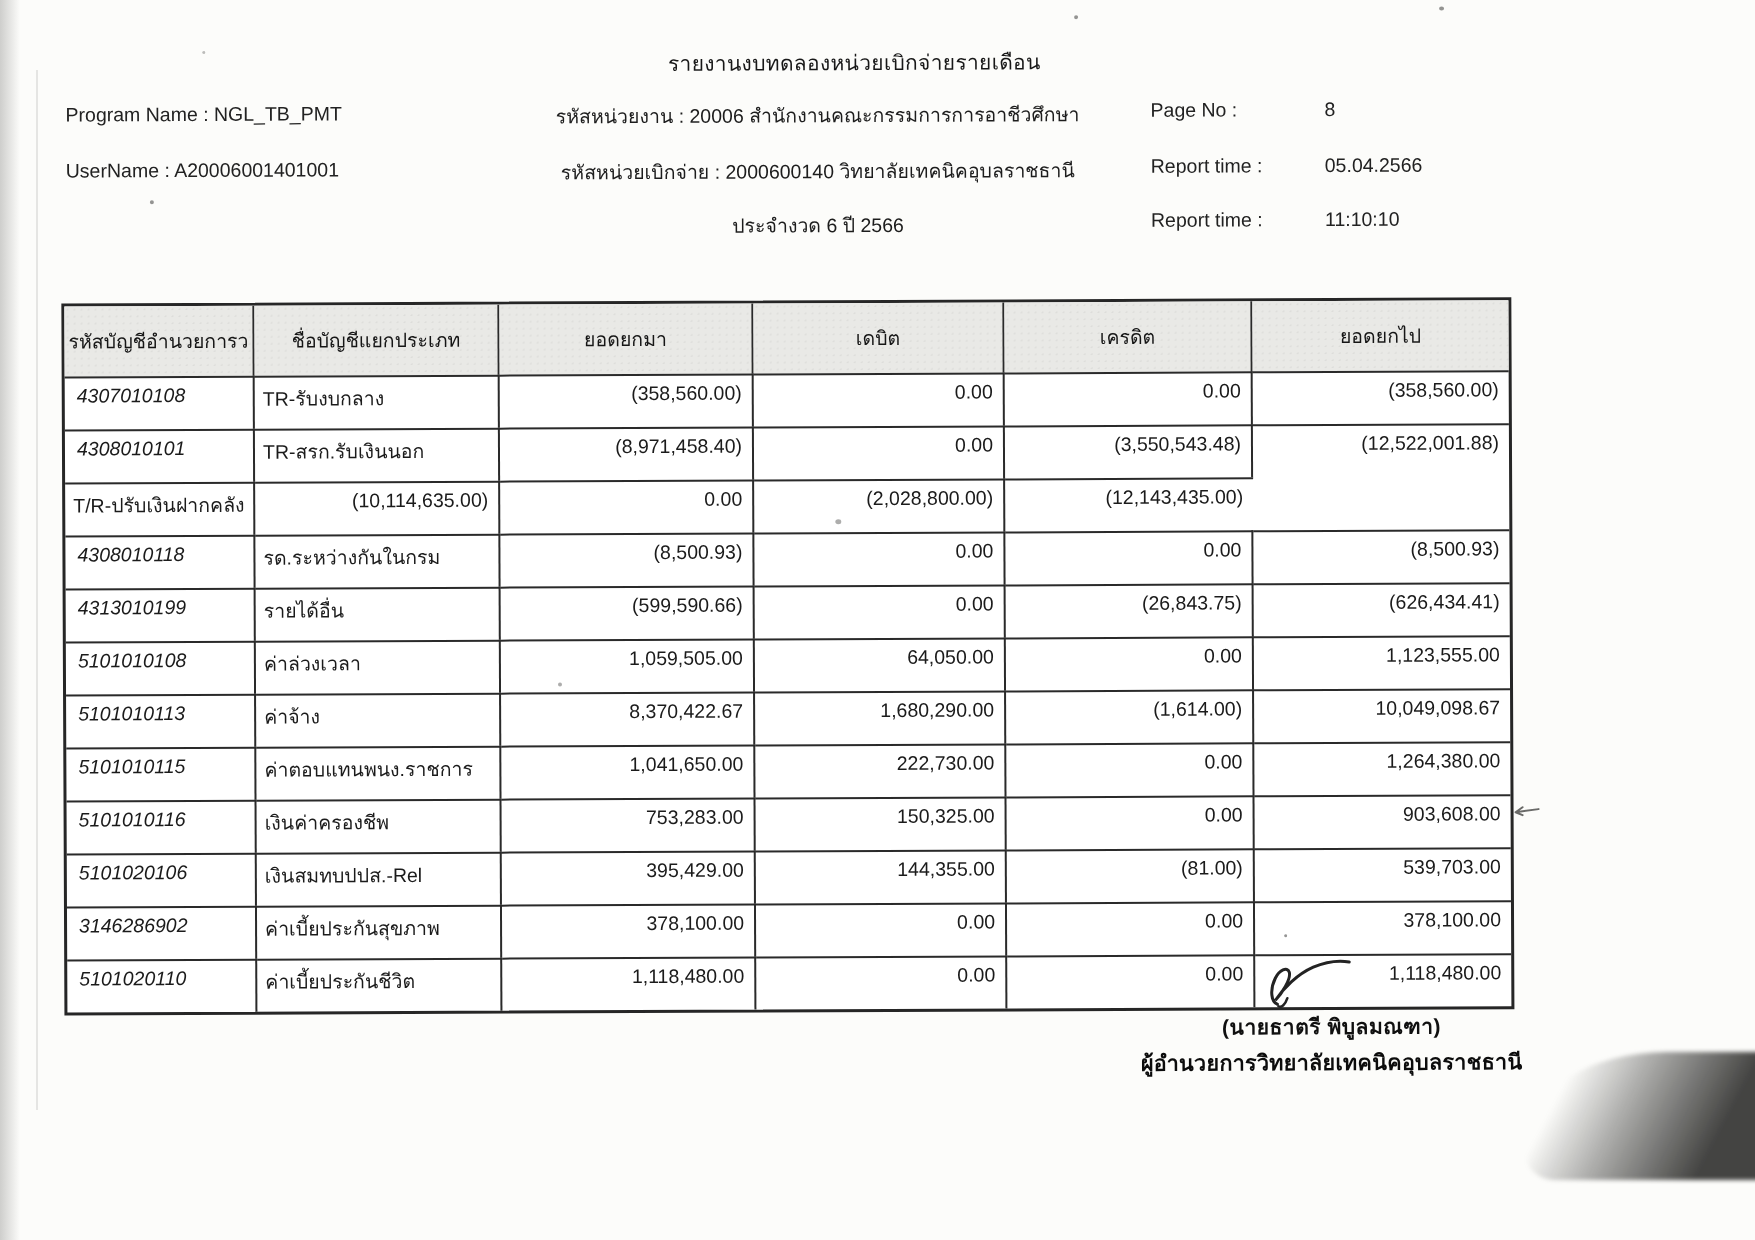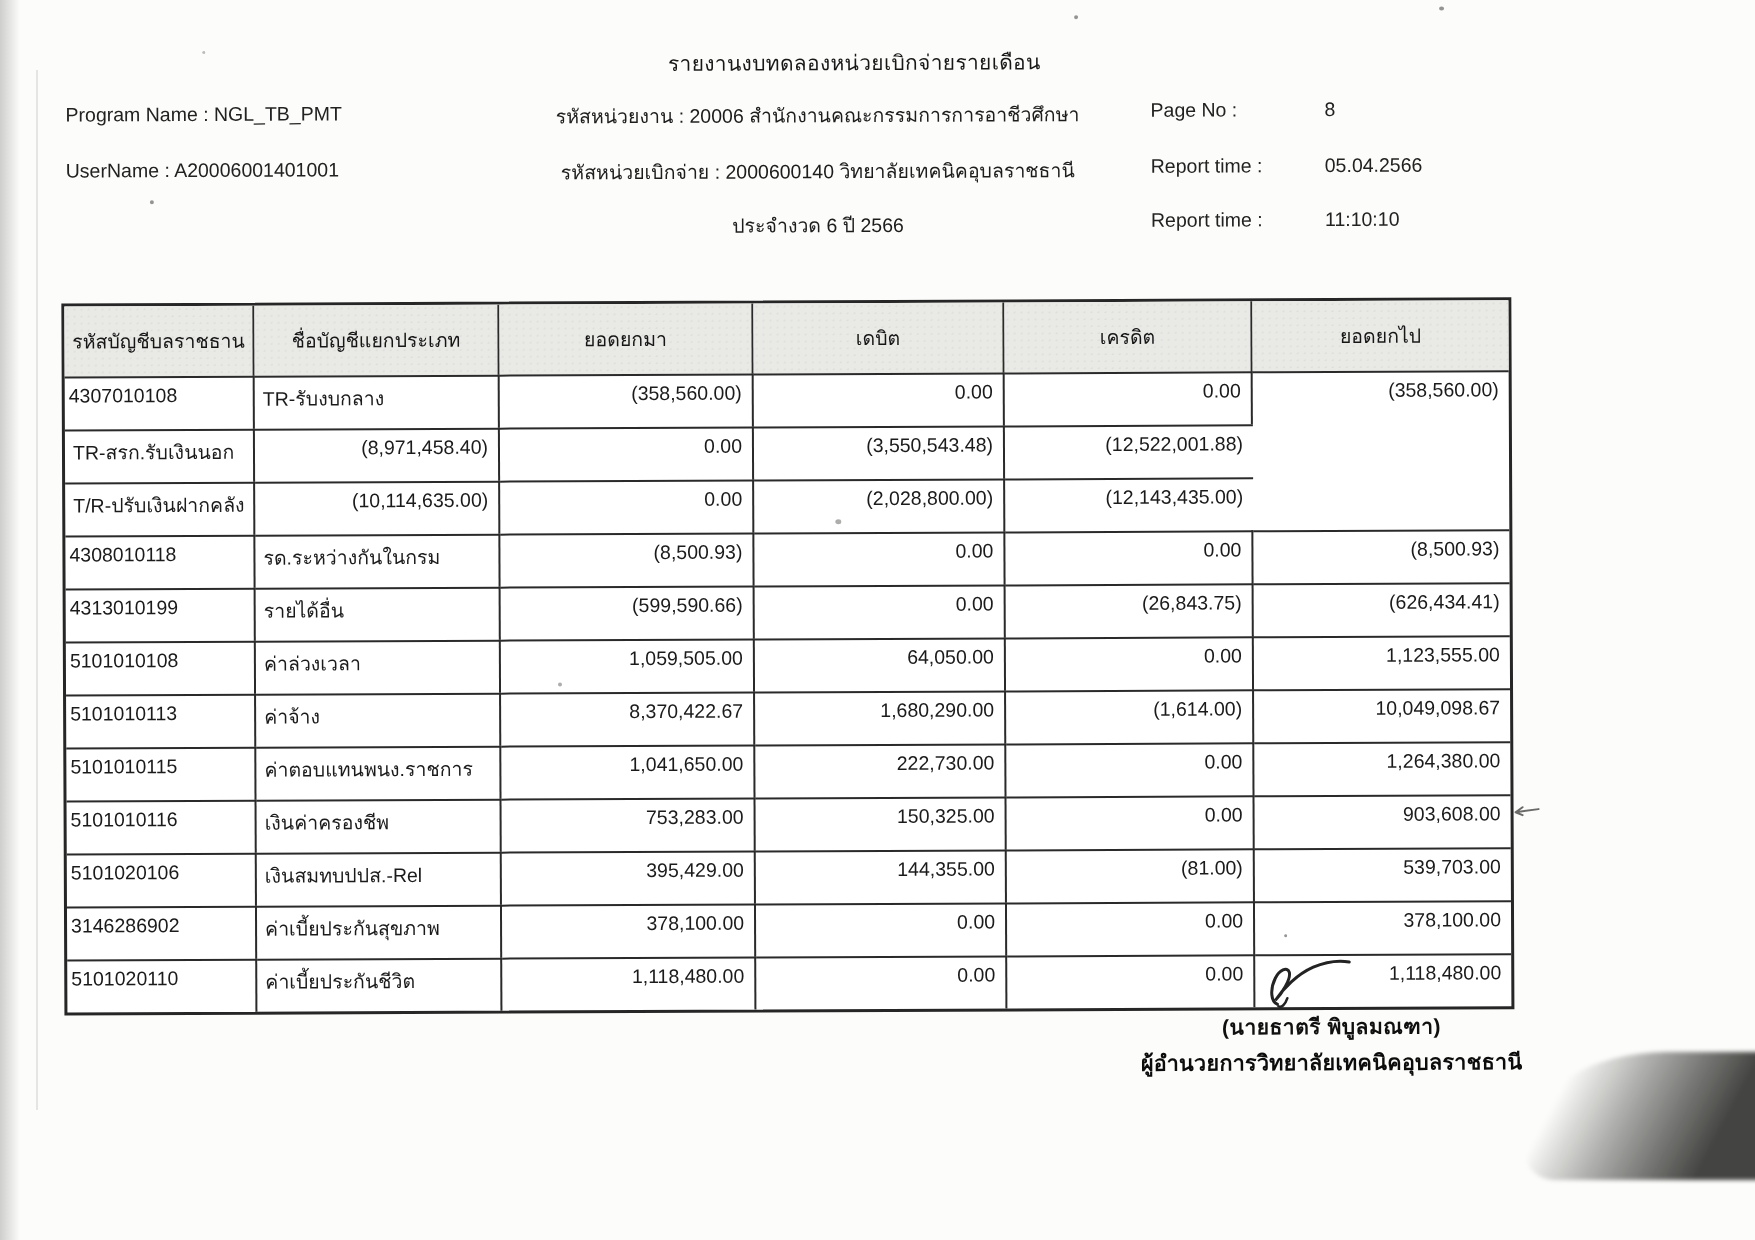--- a/index.html
+++ b/index.html
@@ -51,21 +51,21 @@
   .tr{display:grid;grid-template-columns:var(--cols);}
   .td{
     height:53px;box-sizing:border-box;
     border-top:2px solid #2a2a2a;
     border-right:2px solid #2a2a2a;
     font-size:19.5px;color:#1b1b1b;
     padding-top:6px;
     white-space:nowrap;overflow:hidden;
   }
   .td:last-child{border-right:none;}
-  .c-code{padding-left:4px;}
+  .c-code{padding-left:12px;font-style:italic;}
   .c-name{padding-left:8px;}
   .c-num{text-align:right;padding-right:10px;}
   
   .signer-name{
     position:absolute;top:1012px;left:1150px;width:360px;
     text-align:center;font-size:21px;font-weight:bold;color:#101010;
     letter-spacing:0.5px;white-space:nowrap;
   }
   .signer-title{
     position:absolute;top:1047px;left:1070px;width:520px;
@@ -115,37 +115,38 @@
 
   <div class="hline hr-label r1">Page No :</div>
   <div class="hline hr-value r1">8</div>
   <div class="hline hr-label r2">Report time :</div>
   <div class="hline hr-value r2">05.04.2566</div>
   <div class="hline hr-label r3">Report time :</div>
   <div class="hline hr-value r3">11:10:10</div>
 
   <div class="tbl">
     <div class="tbl-head">
-      <div class="th">รหัสบัญชีบลราชธาน</div>
+      <div class="th">รหัสบัญชีอำนวยการว</div>
       <div class="th">ชื่อบัญชีแยกประเภท</div>
       <div class="th">ยอดยกมา</div>
       <div class="th">เดบิต</div>
       <div class="th">เครดิต</div>
       <div class="th">ยอดยกไป</div>
     </div>
     <div>
         <div class="tr">
       <div class="td c-code">4307010108</div>
       <div class="td c-name">TR-รับงบกลาง</div>
       <div class="td c-num">(358,560.00)</div>
       <div class="td c-num">0.00</div>
       <div class="td c-num">0.00</div>
       <div class="td c-num">(358,560.00)</div>
     </div>
         <div class="tr">
+      <div class="td c-code">4308010101</div>
       <div class="td c-name">TR-สรก.รับเงินนอก</div>
       <div class="td c-num">(8,971,458.40)</div>
       <div class="td c-num">0.00</div>
       <div class="td c-num">(3,550,543.48)</div>
       <div class="td c-num">(12,522,001.88)</div>
     </div>
         <div class="tr">
       <div class="td c-name">T/R-ปรับเงินฝากคลัง</div>
       <div class="td c-num">(10,114,635.00)</div>
       <div class="td c-num">0.00</div>

